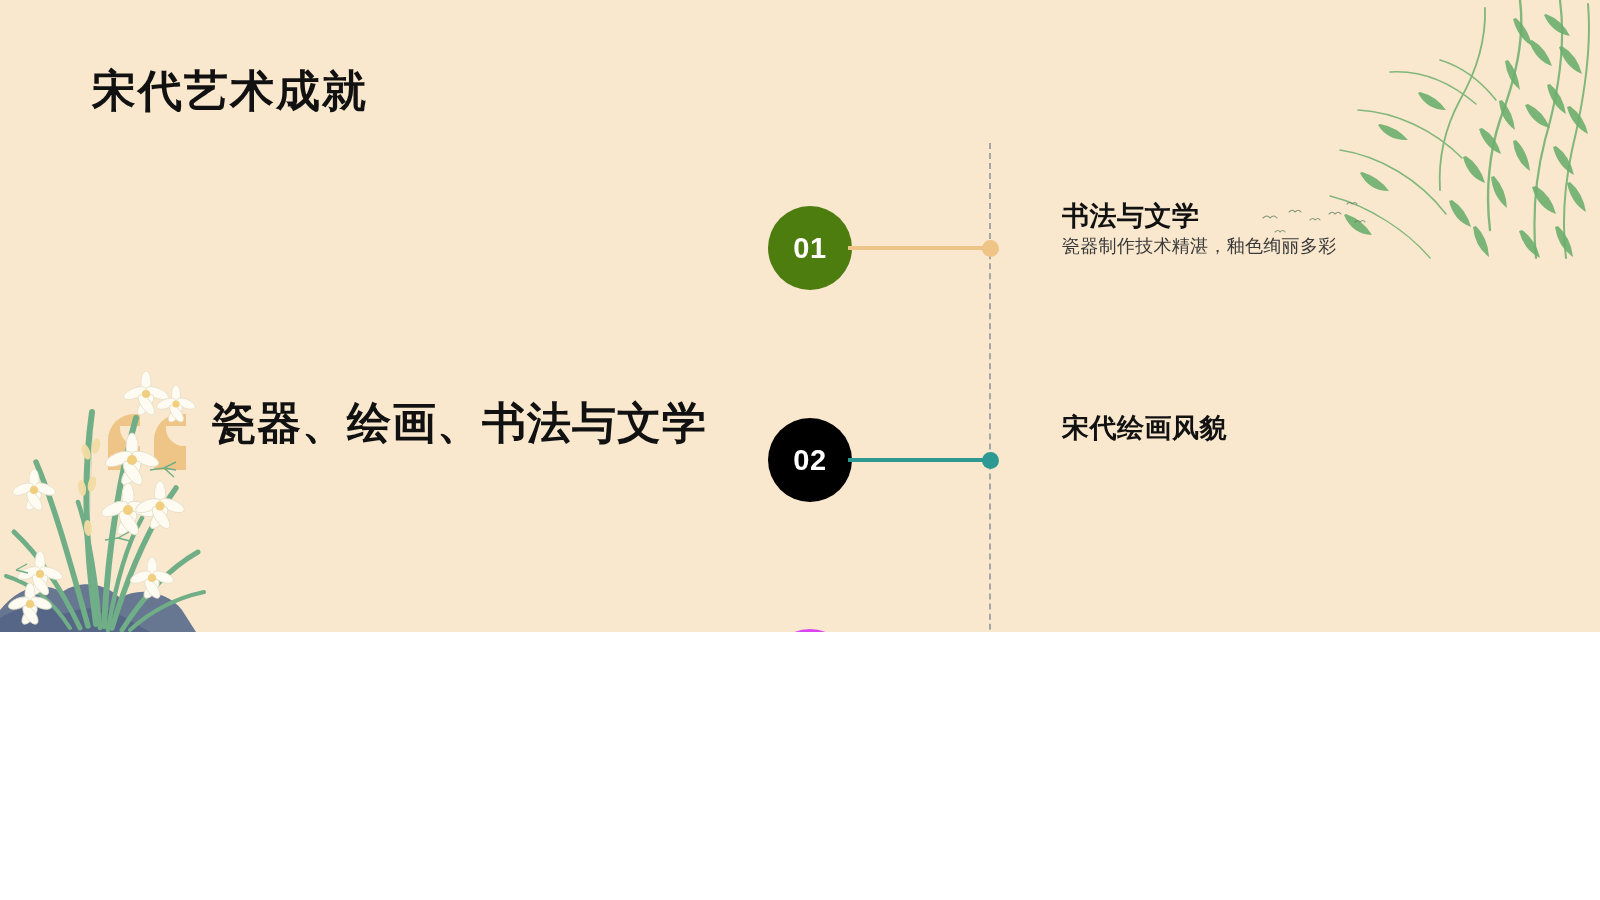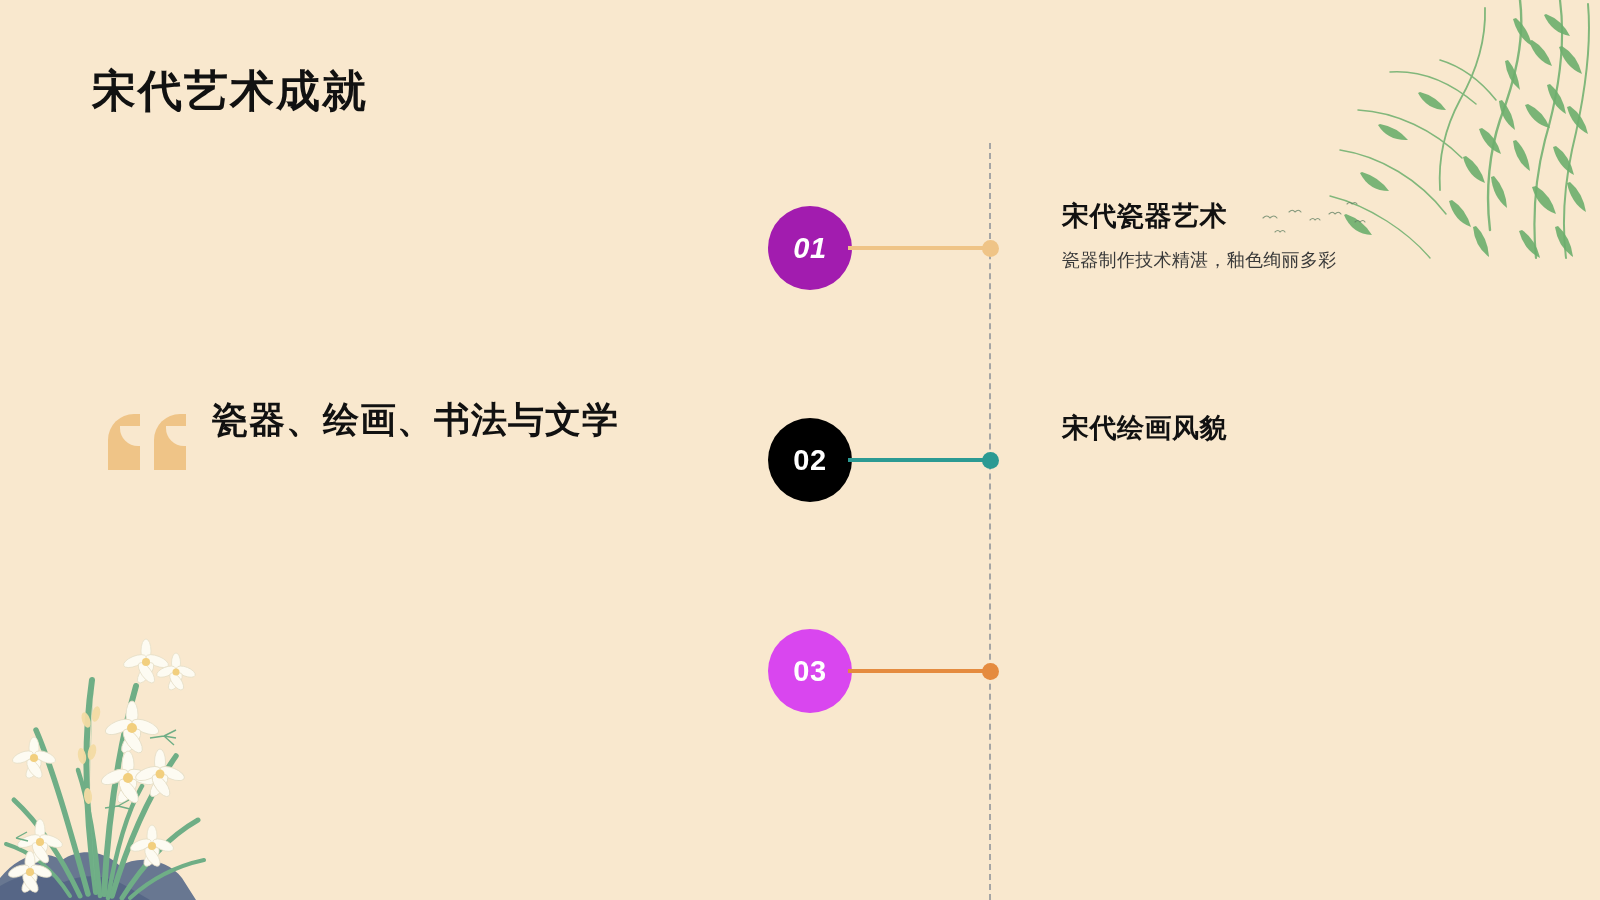--- a/index.html
+++ b/index.html
@@ -3,21 +3,21 @@
 <meta charset="utf-8">
 <style>
   html, body {
     margin: 0;
     padding: 0;
     background: #ffffff;
   }
   .slide {
     position: relative;
     width: 1600px;
-    height: 900px;
+    height: 632px;
     background: #f9e8ce;
     overflow: hidden;
     font-family: "Liberation Sans", "DejaVu Sans", sans-serif;
   }
 
   
   .slide-title {
     position: absolute;
     left: 92px;
     top: 66px;
@@ -54,26 +54,27 @@
     content: "";
     position: absolute;
     left: 12px;
     top: 12px;
     width: 20px;
     height: 20px;
     background: #f9e8ce;
     border-bottom-left-radius: 18px;
   }
   .quote-text {
-    font-size: 36px;
+    font-size: 44px;
     font-weight: bold;
     color: #111111;
     letter-spacing: 1px;
     line-height: 1.2;
     white-space: nowrap;
+    font-family: Liberation Serif, serif;
   }
 
   
   .timeline-axis {
     position: absolute;
     left: 989px;
     top: 143px;
     width: 0;
     height: 757px;
     border-left: 2px dashed #a5a5a5;
@@ -124,21 +125,20 @@
   }
   .tl-heading {
     font-size: 27px;
     font-weight: bold;
     color: #111111;
     letter-spacing: 0.5px;
     line-height: 1.25;
     white-space: nowrap;
   }
   .tl-desc {
-    margin-top: 14px;
     font-size: 18px;
     color: #3a3a3a;
     letter-spacing: 0.3px;
     line-height: 1.35;
     white-space: nowrap;
   }
 
   
   .deco {
     position: absolute;
@@ -174,25 +174,25 @@
     <div class="quote-marks">
       <div class="qmark"></div>
       <div class="qmark"></div>
     </div>
     <div class="quote-text">瓷器、绘画、书法与文学</div>
   </div>
 
   <div class="timeline-axis"></div>
 
   <div class="tl-row" style="top:248px;">
-    <div class="tl-circle" style="background:#a21caf;font-style:italic;">01</div>
+    <div class="tl-circle" style="background:#4d7c0f;">01</div>
     <div class="tl-connector" style="background:#efc487;"></div>
     <div class="tl-dot" style="background:#efc487;"></div>
     <div class="tl-texts">
-      <div class="tl-heading">宋代瓷器艺术</div>
+      <div class="tl-heading">书法与文学</div>
       <div class="tl-desc">瓷器制作技术精湛，釉色绚丽多彩</div>
     </div>
   </div>
 
   <div class="tl-row" style="top:460px;">
     <div class="tl-circle" style="background:#000000;">02</div>
     <div class="tl-connector" style="background:#2c9a93;"></div>
     <div class="tl-dot" style="background:#2c9a93;"></div>
     <div class="tl-texts">
       <div class="tl-heading">宋代绘画风貌</div>

